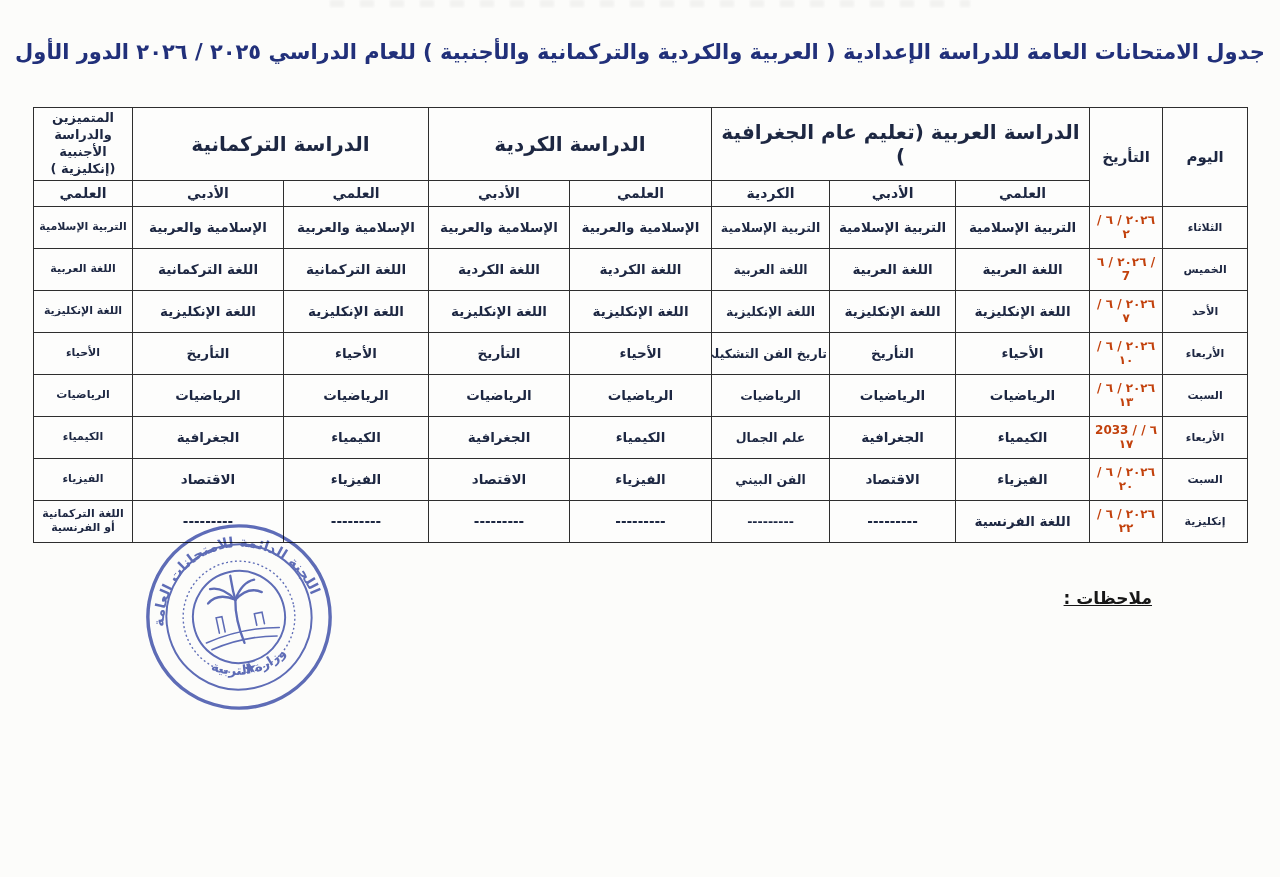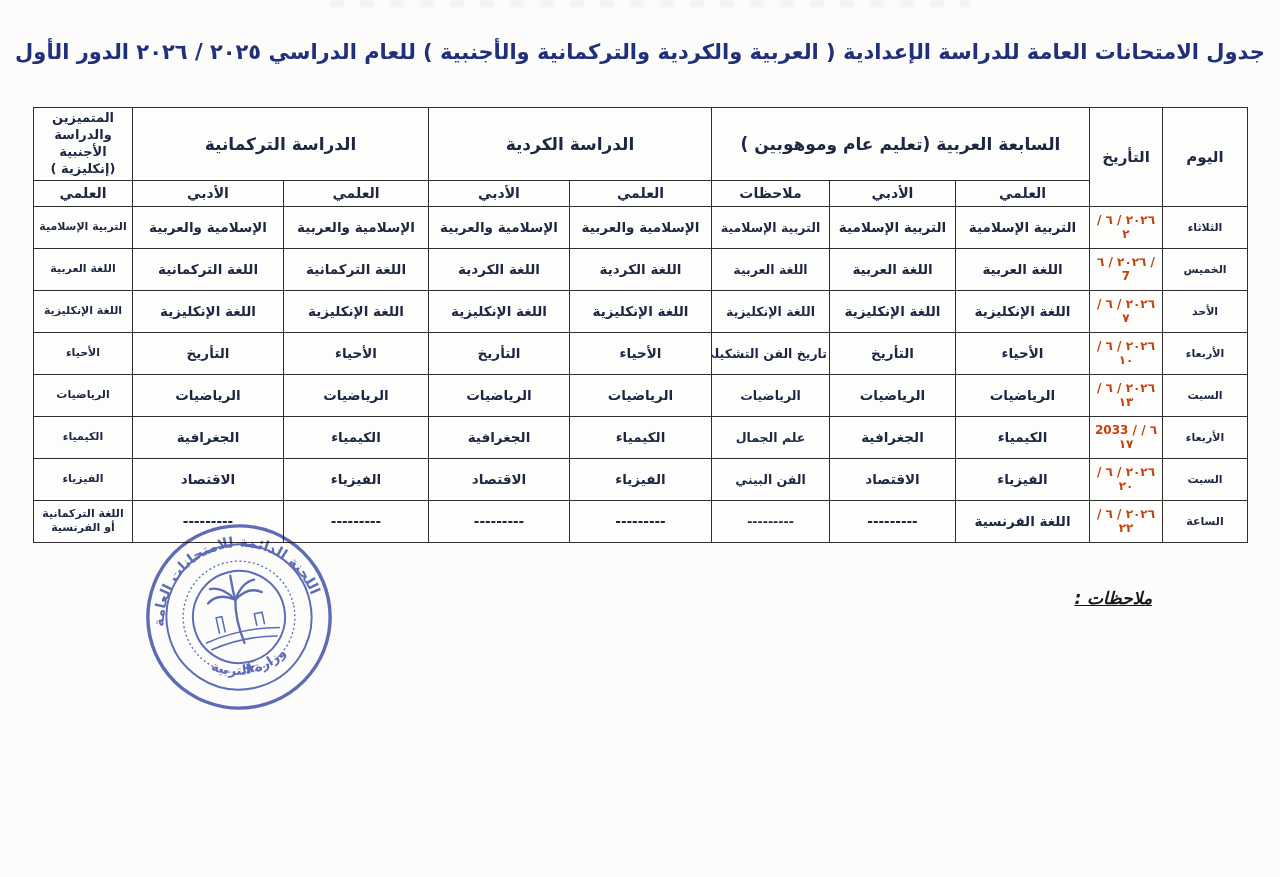--- a/index.html
+++ b/index.html
@@ -27,31 +27,31 @@
   .exam-table th,.exam-table td{
     border:1.6px solid #2e2e2e;
     text-align:center;vertical-align:middle;
     color:#1d2742;font-weight:bold;
     padding:0 2px;overflow:hidden;
   }
   .exam-table thead tr.row-groups{height:66px;}
   .exam-table thead tr.row-subs{height:26px;}
   .exam-table tbody tr{height:42px;}
   th.h-corner{font-size:15px;}
-  th.h-group{font-size:17px;}
+  th.h-group{font-size:20px;}
   th.h-sub{font-size:14px;}
   th.h-elite{font-size:13px;line-height:1.3;padding:2px 1px;}
   td.c-day{font-size:11px;}
   td.c-date{font-size:12px;direction:ltr;color:#c2410c;}
   td.c-sub{font-size:13.5px;white-space:nowrap;}
   td.c-arts{font-size:12.5px;}
   td.c-elite{font-size:11px;white-space:normal;line-height:1.25;}
   .notes{
     position:absolute;top:588px;right:128px;width:1122px;
-    direction:rtl;text-align:right;color:#171717;font-style:italic;
+    direction:rtl;text-align:right;color:#171717;
   }
   .notes-heading{
     font-size:17px;font-weight:bold;text-decoration:underline;
     margin:0 0 16px 0;
   }
   .note-line{
     font-size:15px;font-weight:bold;margin:0 0 18px 0;
     white-space:nowrap;
   }
   .stamp{
@@ -79,29 +79,29 @@
     <col style="width:142px">
       <col style="width:141px">
     <col style="width:145px">
       <col style="width:151px">
     <col style="width:99px">
   </colgroup>
   <thead>
     <tr class="row-groups">
       <th class="h-corner" rowspan="2">اليوم</th>
       <th class="h-corner" rowspan="2">التأريخ</th>
-      <th class="h-group" colspan="3">السابعة العربية (تعليم عام وموهوبين )</th>
+      <th class="h-group" colspan="3">الدراسة العربية (تعليم عام الجغرافية )</th>
       <th class="h-group" colspan="2">الدراسة الكردية</th>
       <th class="h-group" colspan="2">الدراسة التركمانية</th>
       <th class="h-elite">المتميزين والدراسة الأجنبية (إنكليزية )</th>
     </tr>
     <tr class="row-subs">
       <th class="h-sub">العلمي</th>
       <th class="h-sub">الأدبي</th>
-      <th class="h-sub">ملاحظات</th>
+      <th class="h-sub">الكردية</th>
       <th class="h-sub">العلمي</th>
       <th class="h-sub">الأدبي</th>
       <th class="h-sub">العلمي</th>
       <th class="h-sub">الأدبي</th>
       <th class="h-sub">العلمي</th>
     </tr>
   </thead>
   <tbody>
       <tr>
         <td class="c-day">الثلاثاء</td>
@@ -181,21 +181,21 @@
         <td class="c-sub">الفيزياء</td>
         <td class="c-sub">الاقتصاد</td>
         <td class="c-sub c-arts">الفن البيني</td>
         <td class="c-sub">الفيزياء</td>
         <td class="c-sub">الاقتصاد</td>
         <td class="c-sub">الفيزياء</td>
         <td class="c-sub">الاقتصاد</td>
         <td class="c-sub c-elite">الفيزياء</td>
       </tr>
       <tr>
-        <td class="c-day">الساعة</td>
+        <td class="c-day">إنكليزية</td>
         <td class="c-date">٢٠٢٦ / ٦ / ٢٢</td>
         <td class="c-sub">اللغة الفرنسية</td>
         <td class="c-sub">---------</td>
         <td class="c-sub c-arts">---------</td>
         <td class="c-sub">---------</td>
         <td class="c-sub">---------</td>
         <td class="c-sub">---------</td>
         <td class="c-sub">---------</td>
         <td class="c-sub c-elite">اللغة التركمانية أو الفرنسية</td>
       </tr>

